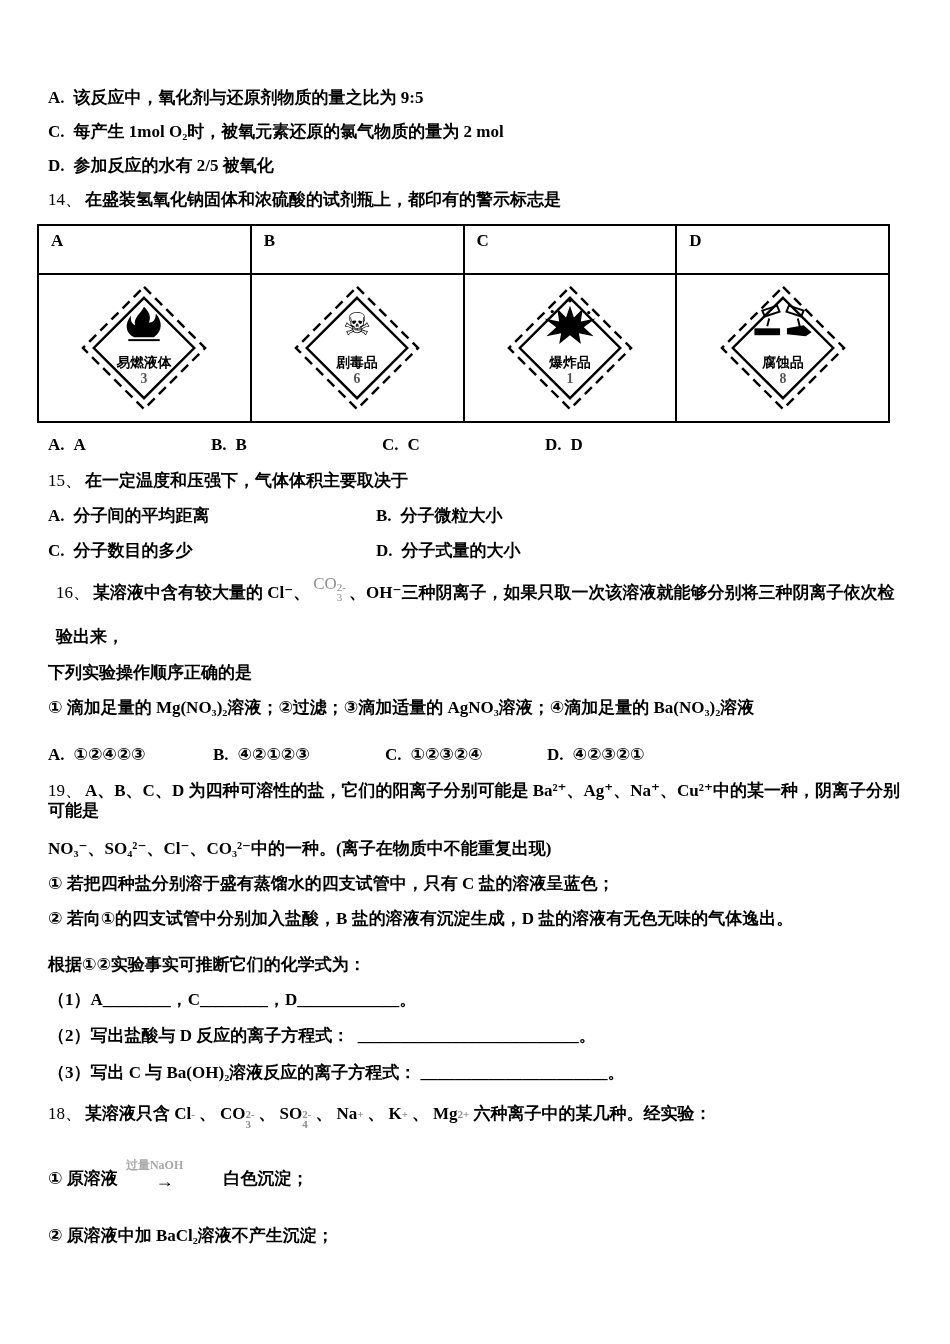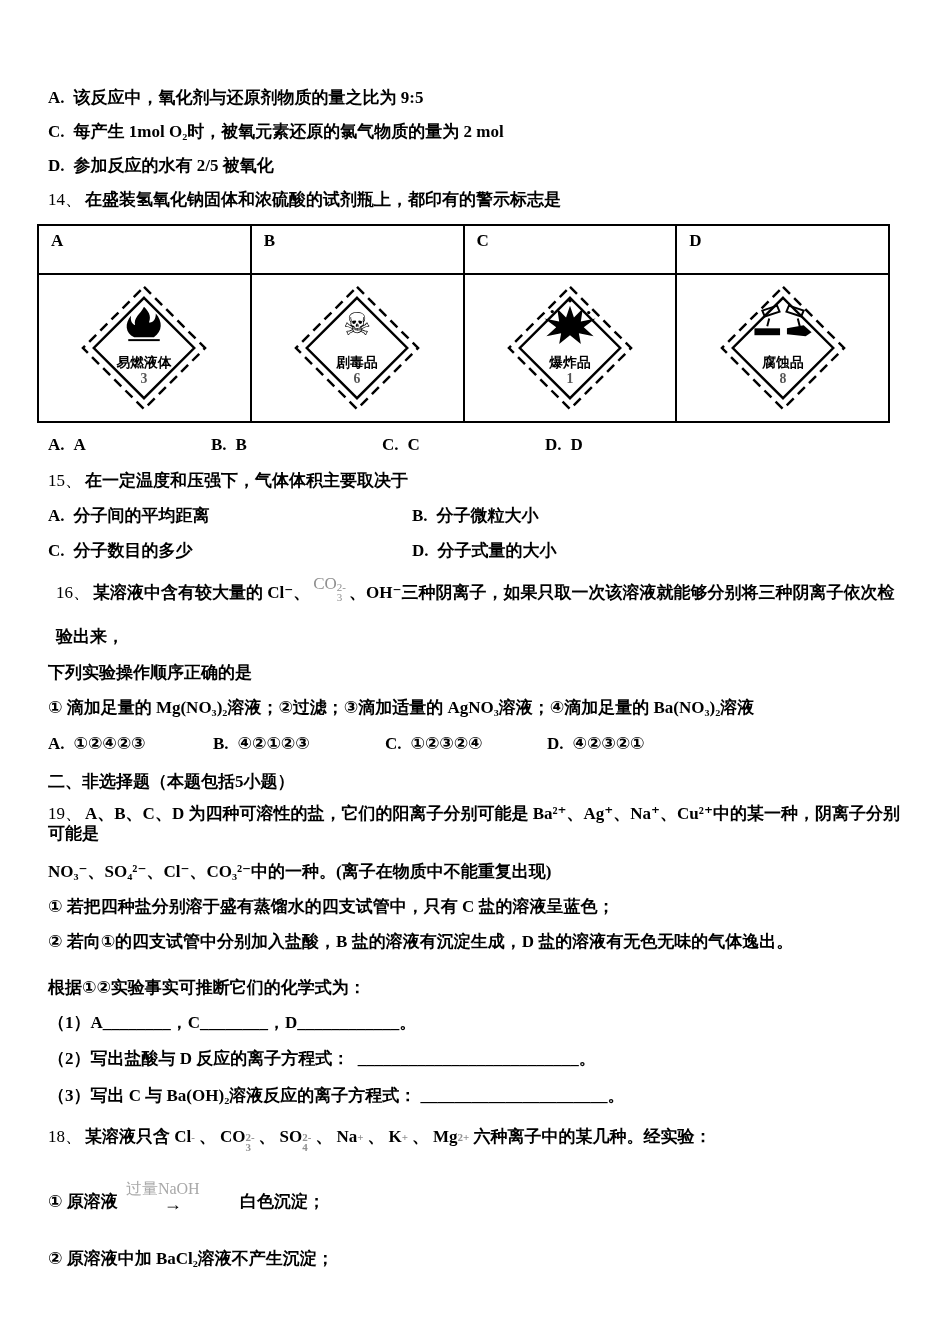--- a/index.html
+++ b/index.html
@@ -22,42 +22,42 @@
   
   table.q14-table{border-collapse:collapse;width:853px;margin:4px 0 12px -11px;table-layout:fixed;}
   .q14-table td{border:2px solid var(--border-black);}
   td.hdr{height:42px;vertical-align:top;padding:5px 0 0 12px;}
   td.cell{height:146px;text-align:center;vertical-align:middle;padding:0;}
   svg.diamond{width:128px;height:128px;display:inline-block;vertical-align:middle;}
   .dia-label{font-size:14px;font-weight:bold;}
   .dia-num{font-size:14px;fill:#555;}
 
   .row4{display:grid;grid-template-columns:163px 171px 163px auto;margin-bottom:16px;line-height:20px;}
-  .row2{display:grid;grid-template-columns:328px auto;margin-bottom:15px;line-height:20px;gap:36px;}
+  .row2{display:grid;grid-template-columns:328px auto;margin-bottom:15px;line-height:20px;}
 
   
   .formula-raised{position:relative;top:-9px;color:var(--formula-gray);font-weight:normal;margin:0 3px;}
   .ion-stack{display:inline-flex;flex-direction:column;vertical-align:-2px;line-height:10px;font-size:11px;text-align:left;}
   .ion-stack .ion-sup{display:block;}
   .ion-stack .ion-sub{display:block;}
   .gray{color:var(--formula-gray);}
 
   .tall-line{line-height:44px;margin-bottom:4px;margin-left:8px;}
   .section-heading{line-height:20px;margin:18px 0 12px 0;}
 
   
   .ion{white-space:nowrap;}
   .ion .ion-stack{vertical-align:1px;color:var(--formula-gray);font-weight:bold;}
   .ion-sep{margin:0 4px;}
   .q18-line{line-height:30px;margin:10px 0 30px 0;}
 
   
   .rxn-line{margin-bottom:36px;}
   .rxn-arrow{display:inline-block;text-align:center;margin:0 20px 0 14px;vertical-align:-3px;}
-  .rxn-cond{display:block;font-size:16px;line-height:13px;color:var(--annotation-gray);font-weight:normal;transform:translateX(-10px);}
+  .rxn-cond{display:block;font-size:12px;line-height:13px;color:var(--annotation-gray);font-weight:bold;transform:translateX(-10px);}
   .rxn-arr{display:block;font-size:18px;line-height:18px;font-weight:normal;}
   .rxn-result{margin-left:6px;}
 
   .blank-line{line-height:20px;margin-bottom:16px;}
 </style>
 </head>
 <body>
 
 <div class="page">
 
@@ -148,29 +148,28 @@
     <span><span class="opt-label">D.</span><span>分子式量的大小</span></span>
   </div>
 
   <div class="tall-line">
     <span class="qnum">16、</span><span>某溶液中含有较大量的 Cl⁻、</span><span class="formula-raised"><span>CO</span><span class="ion-stack gray">
           <span class="ion-sup">2-</span>
           <span class="ion-sub">3</span>
         </span></span><span>、OH⁻三种阴离子，如果只取一次该溶液就能够分别将三种阴离子依次检验出来，</span>
   </div>
   <div class="line" style="margin-bottom:15px;">下列实验操作顺序正确的是</div>
-  <div class="line" style="margin-bottom:16px;">① 滴加足量的 Mg(NO₃)₂溶液；②过滤；③滴加适量的 AgNO₃溶液；④滴加足量的 Ba(NO₃)₂溶液</div>
+  <div class="line" style="margin-bottom:27px;">① 滴加足量的 Mg(NO₃)₂溶液；②过滤；③滴加适量的 AgNO₃溶液；④滴加足量的 Ba(NO₃)₂溶液</div>
   <div class="row4" style="grid-template-columns:165px 172px 162px auto;">
     <span><span class="opt-label">A.</span><span>①②④②③</span></span>
     <span><span class="opt-label">B.</span><span>④②①②③</span></span>
     <span><span class="opt-label">C.</span><span>①②③②④</span></span>
     <span><span class="opt-label">D.</span><span>④②③②①</span></span>
   </div>
 
-  <div class="section-heading">二、非选择题（本题包括5小题）</div>
 
   <div class="line" style="margin-bottom:18px;"><span class="qnum">19、</span><span>A、B、C、D 为四种可溶性的盐，它们的阳离子分别可能是 Ba²⁺、Ag⁺、Na⁺、Cu²⁺中的某一种，阴离子分别可能是</span></div>
   <div class="line" style="margin-bottom:15px;">NO₃⁻、SO₄²⁻、Cl⁻、CO₃²⁻中的一种。(离子在物质中不能重复出现)</div>
   <div class="line" style="margin-bottom:15px;">① 若把四种盐分别溶于盛有蒸馏水的四支试管中，只有 C 盐的溶液呈蓝色；</div>
   <div class="line" style="margin-bottom:26px;">② 若向①的四支试管中分别加入盐酸，B 盐的溶液有沉淀生成，D 盐的溶液有无色无味的气体逸出。</div>
   <div class="line" style="margin-bottom:15px;">根据①②实验事实可推断它们的化学式为：</div>
   <div class="blank-line">（1）A________，C________，D____________。</div>
   <div class="blank-line" style="margin-bottom:17px;"><span>（2）写出盐酸与 D 反应的离子方程式：</span>&nbsp;&nbsp;<span>__________________________</span><span>。</span></div>
   <div class="blank-line"><span>（3）写出 C 与 Ba(OH)₂溶液反应的离子方程式：</span>&nbsp;<span>______________________</span><span>。</span></div>
 

